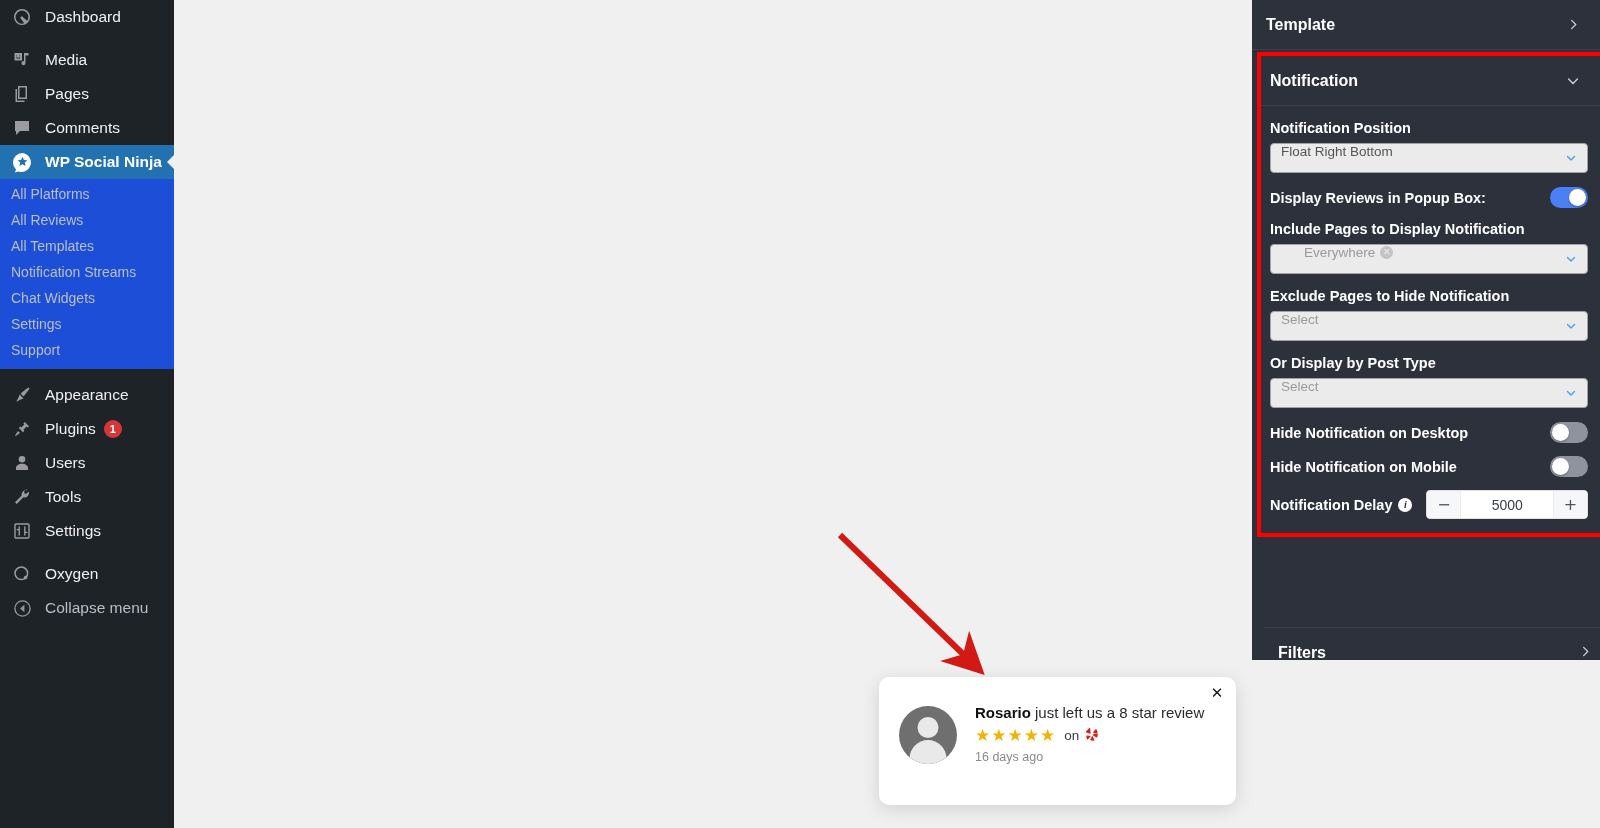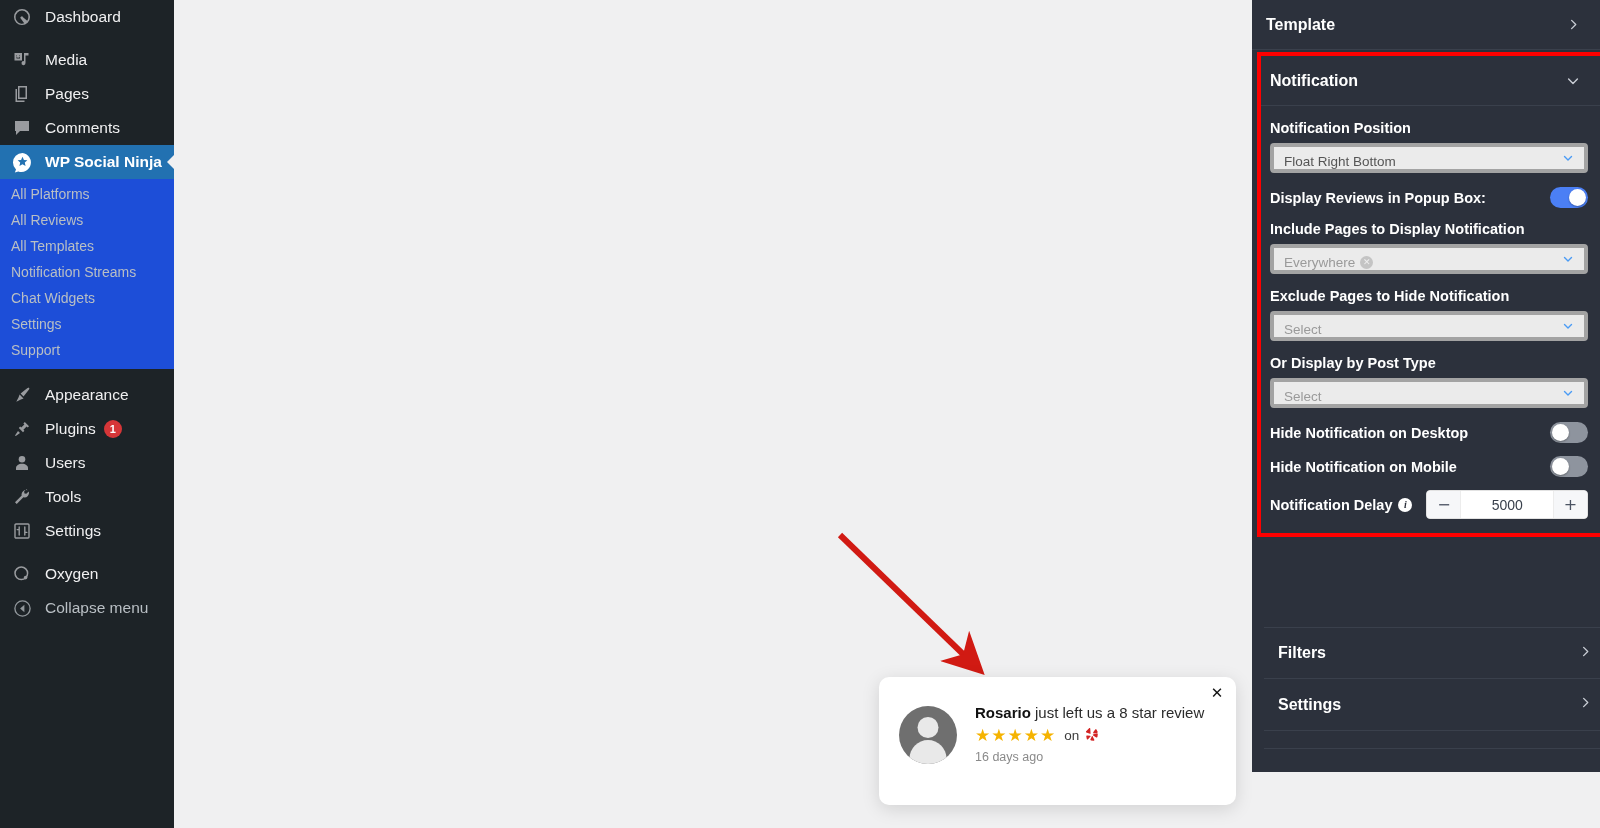--- a/index.html
+++ b/index.html
@@ -130,21 +130,21 @@
   .notif-line2 { display: flex; align-items: center; margin-top: 3px; }
   .stars { color: #f5b301; font-size: 17px; letter-spacing: 1px; line-height: 18px; font-family: "DejaVu Sans", sans-serif; }
   .notif-on { font-size: 13.5px; color: #3c3c3c; margin: 0 5px 0 8px; }
   .yelp-ico { width: 15px; height: 16px; display:block; }
   .notif-time { font-size: 12.5px; color: #8a8a8a; margin-top: 6px; }
 
   
   .rpanel {
     position: absolute;
     right: 0; top: 0;
-    width: 348px; height: 772px;
+    width: 348px; height: 660px;
     background: #2c313c;
     color: #fff;
     overflow: hidden;
   }
   .rpanel-inner { position: relative; width: 348px; }
   .sec-head {
     display: flex; align-items: center; justify-content: space-between;
     height: 50px;
     padding: 0 19px 0 14px;
     font-size: 16px; font-weight: 700;
@@ -165,35 +165,35 @@
   .notif-group .sec-head { border-bottom: 1px solid #3a404c; padding-left: 9px; gap: 36px; }
   .notif-fields { padding: 14px 12px 14px 9px; }
   .fld-label {
     font-size: 14.5px; font-weight: 700; color: #fff;
     margin-bottom: 7px; white-space: nowrap;
   }
   .select-box {
     position: relative;
     height: 30px;
     background: #ebebeb;
-    border: 4px solid #a3a3a3;
+    border: 1px solid #a3a3a3;
     border-radius: 4px;
-    display: flex; align-items: flex-end;
-    padding: 0 28px 0 10px;
+    display: flex; align-items: flex-start;
+    padding: 0 28px 12px 10px;
     font-size: 13.5px;
     color: #9a9a9a;
     cursor: pointer;
     margin-bottom: 14px;
   }
   .select-box.filled { color: #555; }
   .select-box .sel-chev {
     position: absolute; right: 9px; top: 50%; transform: translateY(-50%);
     color: #4a9bf5; display:flex;
   }
-  .tag-chip { display: inline-flex; align-items: center; gap: 5px; color: #9a9a9a; }
+  .tag-chip { display: inline-flex; align-items: center; gap: 5px; color: #9a9a9a; margin-left: 23px; }
   .tag-x {
     width: 13px; height: 13px; border-radius: 50%;
     background: #c4c4c4; color: #efefef;
     display: inline-flex; align-items: center; justify-content: center;
     font-size: 9px; line-height: 1;
     font-family: "DejaVu Sans", sans-serif;
   }
   .row-toggle {
     display: flex; align-items: center; justify-content: space-between;
     margin-bottom: 13px;

